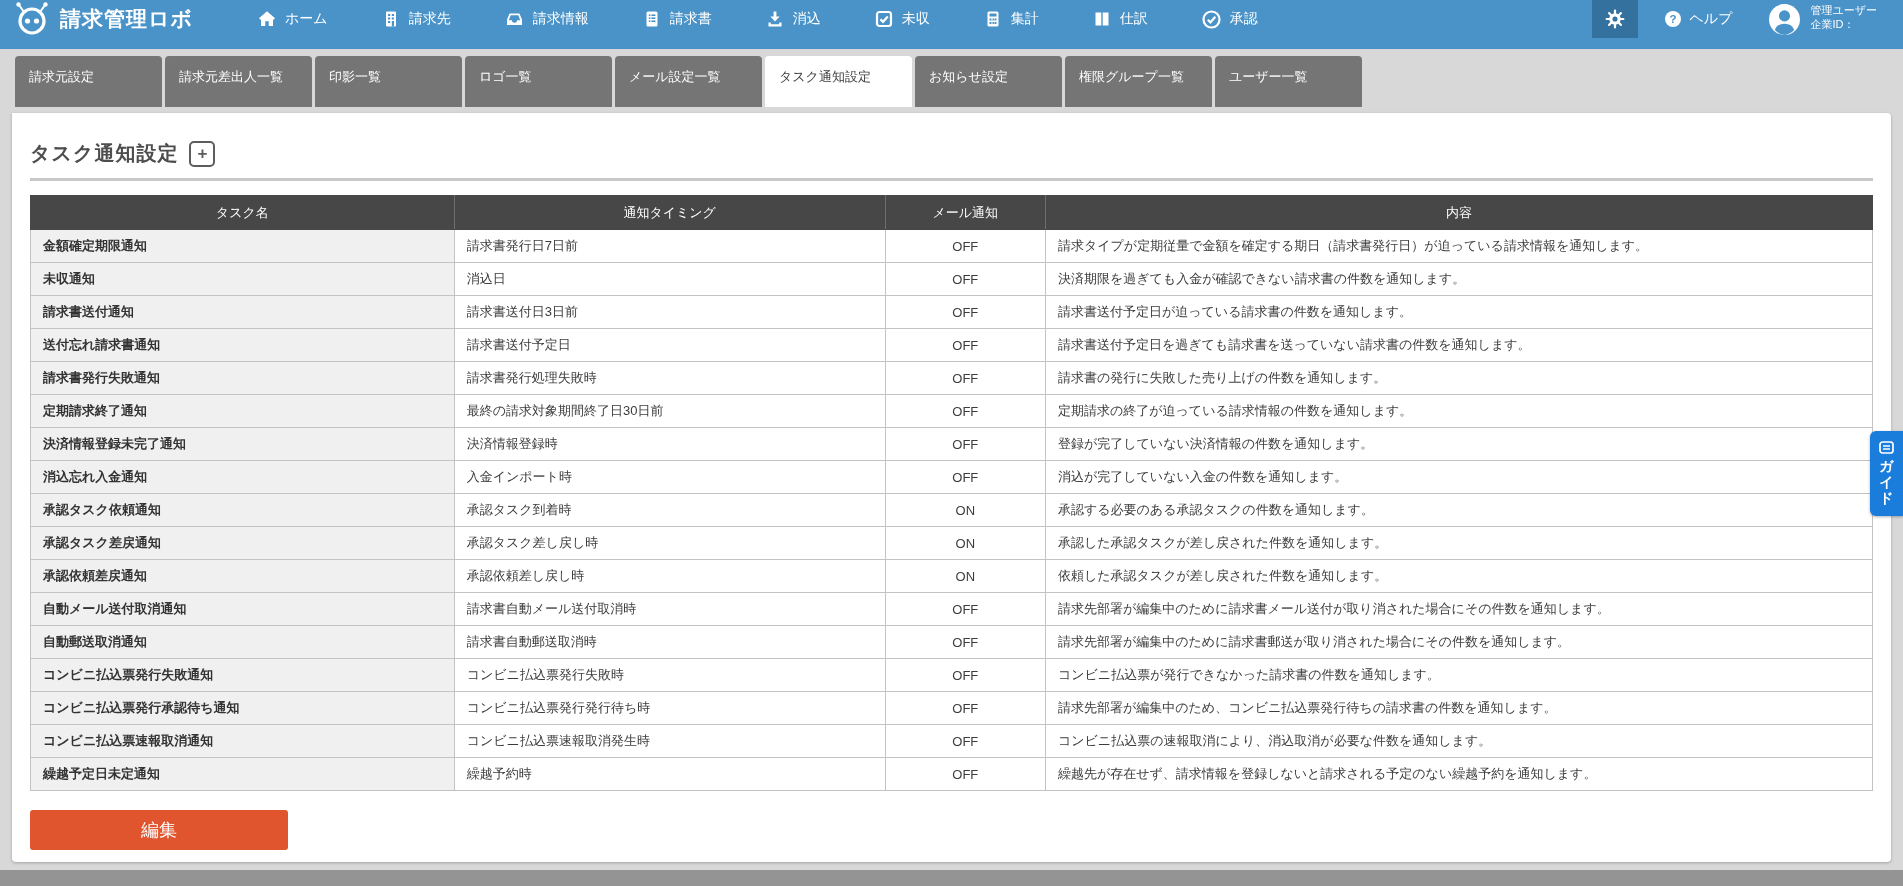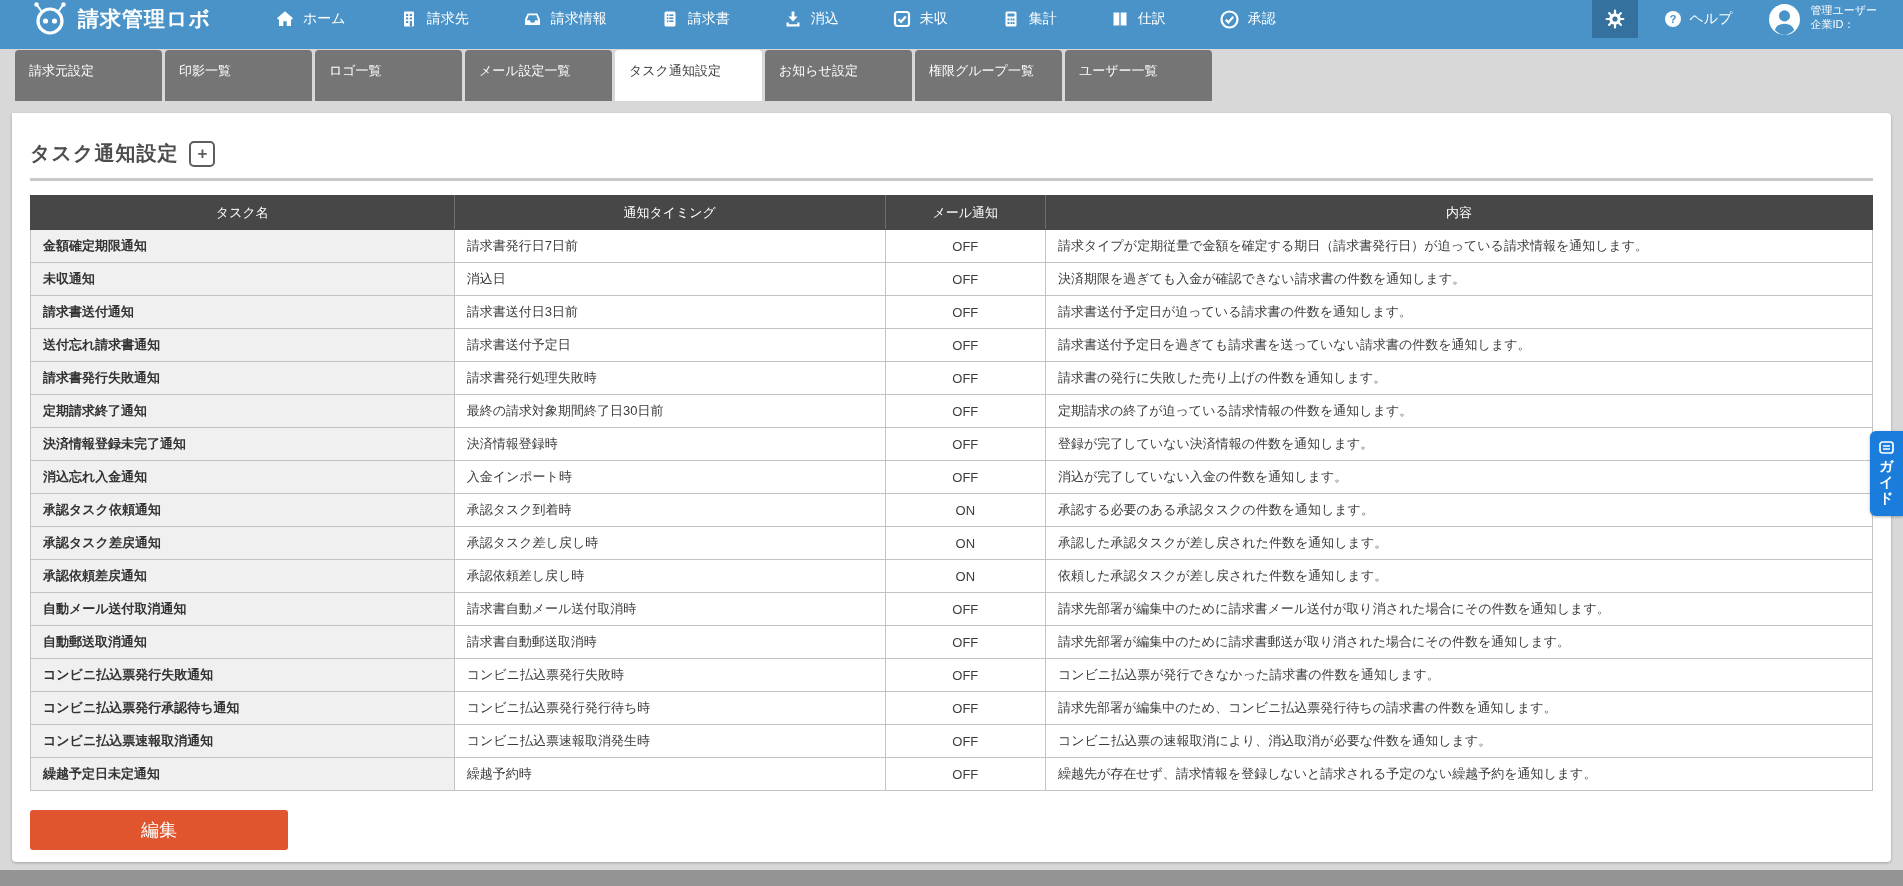--- a/index.html
+++ b/index.html
@@ -6,33 +6,33 @@
   html, body { width: 1903px; height: 886px; overflow: hidden; }
   body {
     font-family: "Liberation Sans", "DejaVu Sans", sans-serif;
     background: #d8d8d8;
     position: relative;
   }
 
   
   .header { height: 49px; background: #4a93c9; position: relative; }
   .nav-row { height: 38px; display: flex; align-items: center; color: #fff; }
-  .logo { display: flex; align-items: center; gap: 10px; padding: 0 38px 0 32px; cursor: pointer; justify-content: space-between; }
+  .logo { display: flex; align-items: center; gap: 10px; padding: 0 38px 0 14px; cursor: pointer; justify-content: space-between; }
   .logo-text { font-size: 21px; font-weight: bold; letter-spacing: 1px; white-space: nowrap; }
   .nav-menu { display: flex; align-items: flex-start; height: 38px; }
   .nav-item { display: flex; align-items: center; gap: 9px; padding: 0 27px; height: 38px; font-size: 14px; cursor: pointer; white-space: nowrap; }
   .nav-icon { display: flex; align-items: center; }
   .header-right { margin-left: auto; display: flex; align-items: center; height: 38px; }
   .gear-btn { width: 46px; height: 38px; background: #35719f; display: flex; align-items: center; justify-content: center; cursor: pointer; }
   .help-item { display: flex; align-items: center; gap: 8px; padding: 0 26px; font-size: 14px; cursor: pointer; }
   .user-block { display: flex; gap: 9px; padding: 0 26px 0 10px; cursor: pointer; }
   .user-text { font-size: 11px; line-height: 1.35; white-space: nowrap; }
 
   
-  .tabbar { padding: 1px 15px 0; display: flex; gap: 3px; height: 64px; }
+  .tabbar { padding: 7px 15px 0; display: flex; gap: 3px; height: 64px; }
   .tab {
     width: 147px; height: 51px; background: #757575; color: #fff;
     font-size: 13px; display: flex; align-items: flex-start; padding: 12px 0 0 14px;
     border-radius: 4px 4px 0 0; cursor: pointer; white-space: nowrap; overflow: hidden;
   }
   .tab.active { background: #fff; color: #3d3d3d; }
 
   
   .panel {
     margin: 0 12px; background: #fff; height: 749px; border-radius: 0 4px 4px 4px;
@@ -242,20 +242,21 @@
           <span>管理ユーザー</span><br>
           <span>企業ID：</span>
         </span>
       </div>
     </div>
   </div>
 </header>
 
 <div class="tabbar" id="tabbar">
     <div class="tab">請求元設定</div>
+    <div class="tab">請求元差出人一覧</div>
     <div class="tab">印影一覧</div>
     <div class="tab">ロゴ一覧</div>
     <div class="tab">メール設定一覧</div>
     <div class="tab active">タスク通知設定</div>
     <div class="tab">お知らせ設定</div>
     <div class="tab">権限グループ一覧</div>
     <div class="tab">ユーザー一覧</div>
   </div>
 
 <main class="panel">

